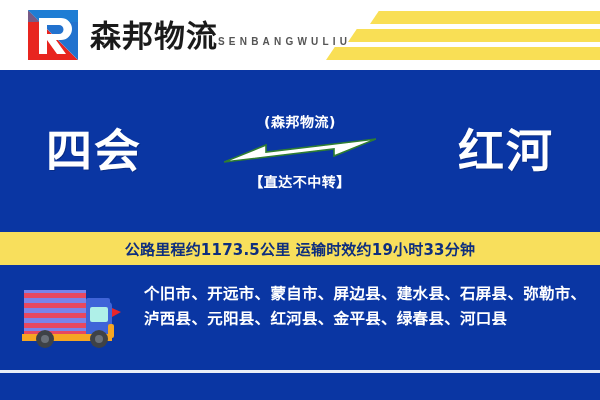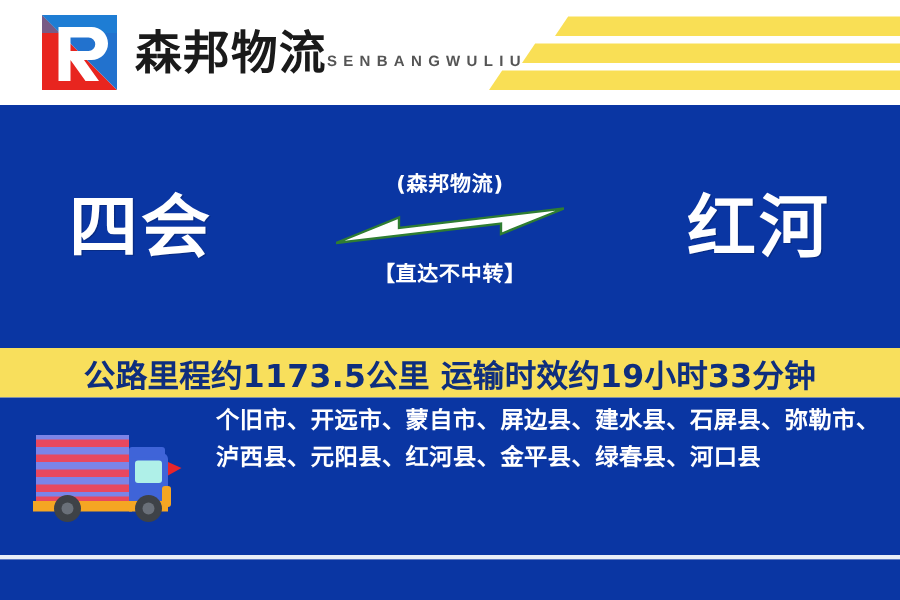--- a/index.html
+++ b/index.html
@@ -158,21 +158,21 @@
     left: 0; top: 232px;
     width: 600px;
     height: 33px;
     background: #F8DF5C;
     display: flex;
     align-items: center;
     justify-content: center;
   }
   .info-text {
     font-family: "DejaVu Sans", "Liberation Sans", sans-serif;
-    font-size: 21px;
+    font-size: 15px;
     font-weight: 700;
     color: #0E2E7E;
     white-space: nowrap;
     letter-spacing: 0.2px;
   }
 
   
   .coverage-panel {
     position: absolute;
     left: 0; top: 265px;
@@ -184,21 +184,21 @@
     position: absolute;
     left: 20px; top: 286px;
     width: 112px;
     height: 62px;
   }
   .truck-icon svg { display: block; }
 
   .coverage-text {
     position: absolute;
     left: 144px;
-    top: 268px;
+    top: 282px;
     width: 444px;
     font-family: "DejaVu Sans", "Liberation Sans", sans-serif;
     font-size: 15.5px;
     font-weight: 700;
     color: #ffffff;
     line-height: 25px;
     letter-spacing: 0.3px;
     text-align: left;
   }
 

